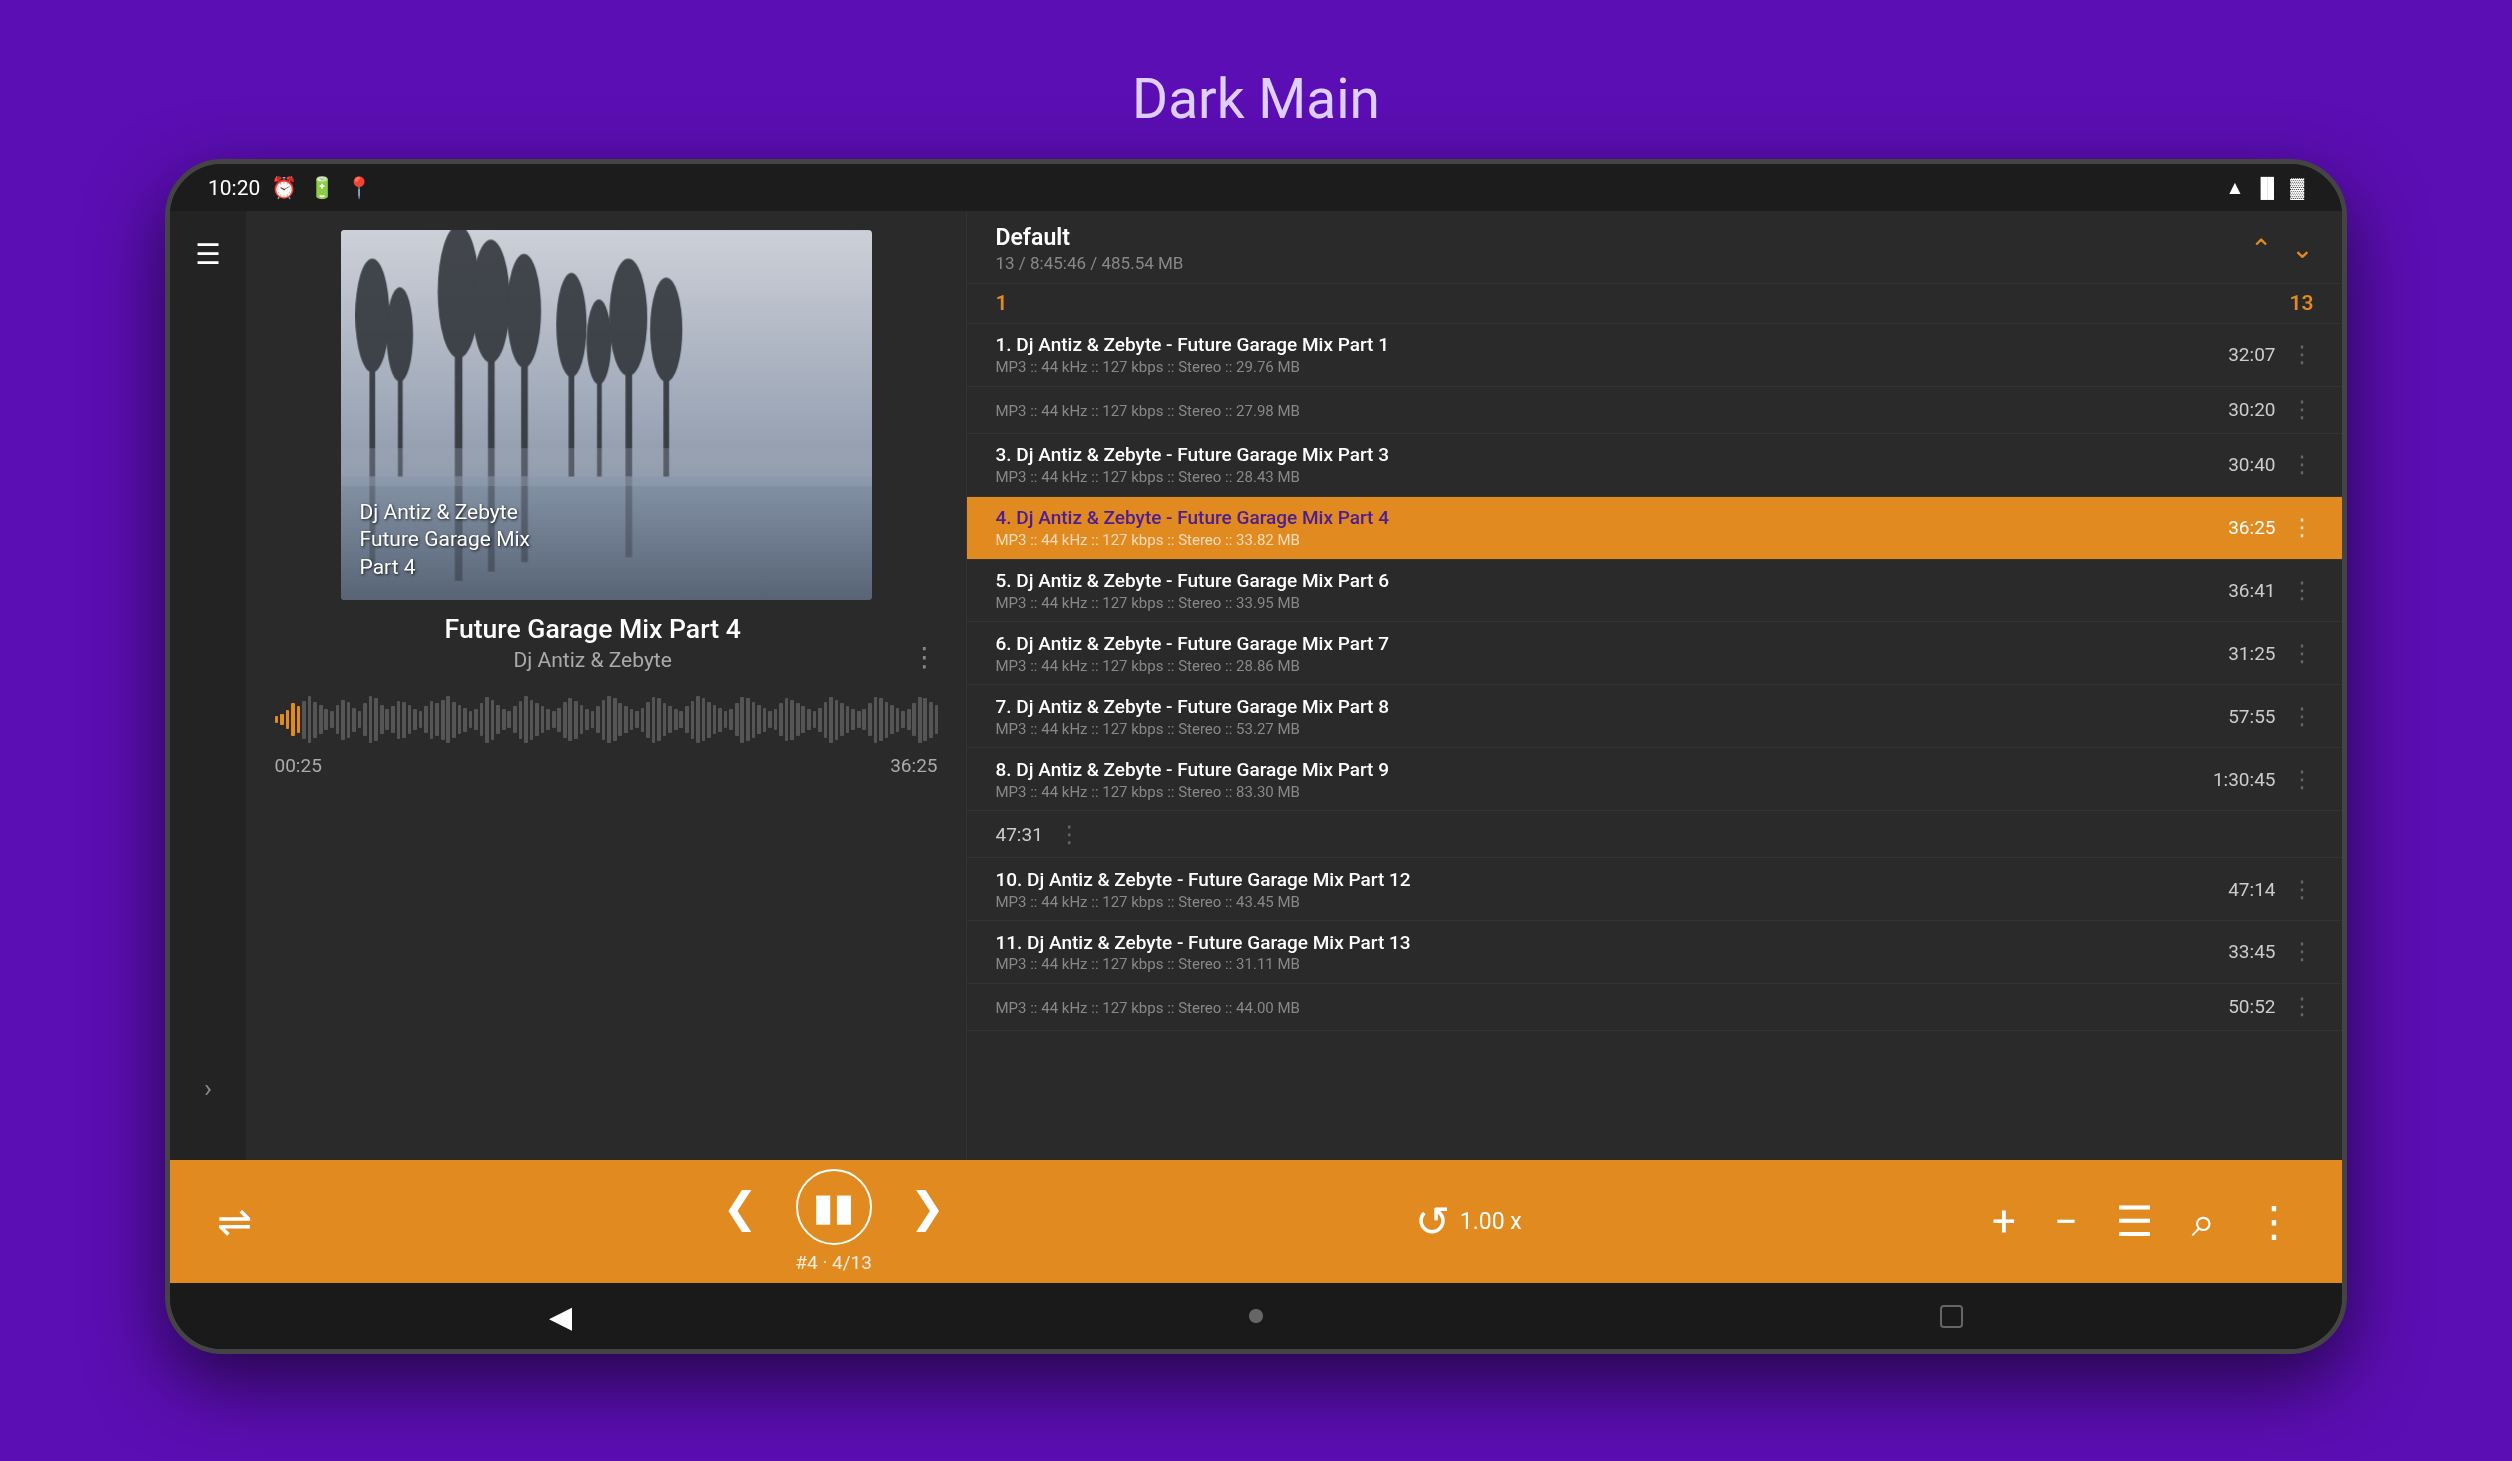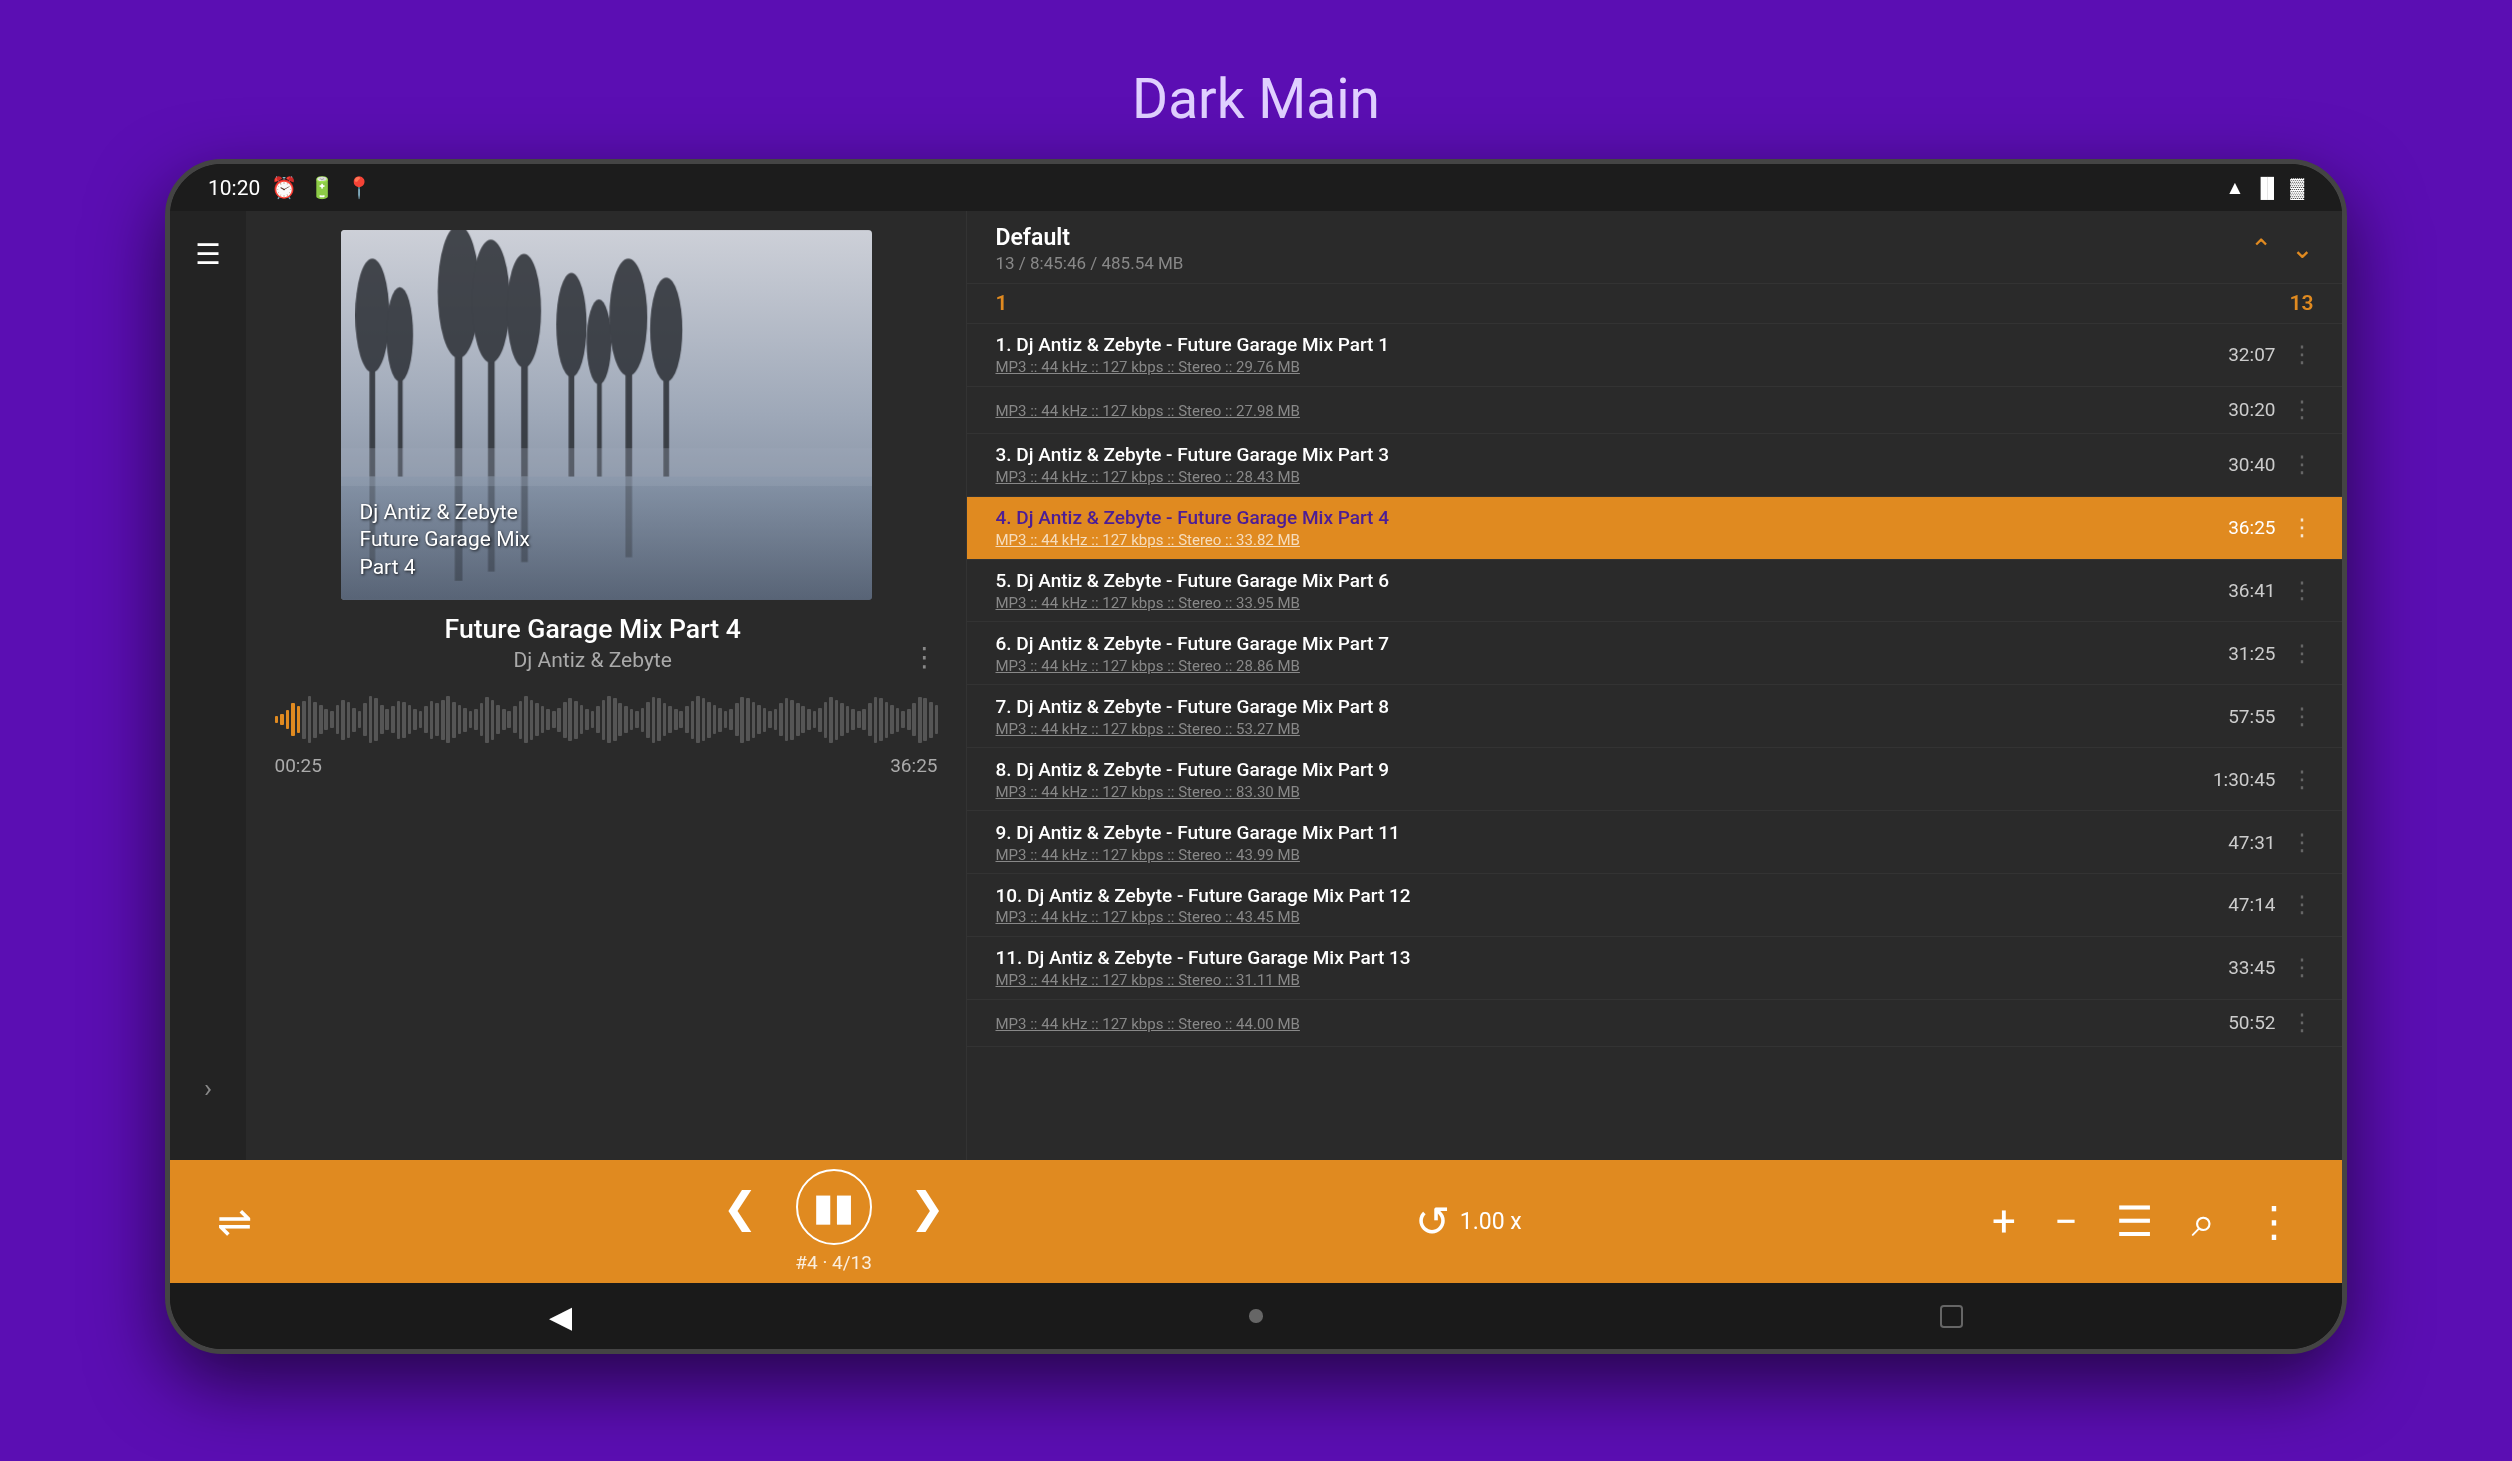--- a/index.html
+++ b/index.html
@@ -257,21 +257,20 @@
       font-size: 19px;
       font-weight: 500;
     }
     .track-row.active .track-row-title {
       color: #4c1d95;
     }
     .track-row-meta {
       color: #888;
       font-size: 15px;
       margin-top: 1.9px;
-      text-decoration: underline;
     }
     .track-row.active .track-row-meta {
       color: rgba(255,255,255,0.7);
     }
     .track-row-right {
       display: flex;
       align-items: center;
       gap: 15px;
     }
     .track-duration {
@@ -691,24 +690,20 @@
     <div class="track-row-info">
       <div class="track-row-title">8. Dj Antiz &amp; Zebyte - Future Garage Mix Part 9</div>
       <div class="track-row-meta">MP3 :: 44 kHz :: 127 kbps :: Stereo :: 83.30 MB</div>
     </div>
     <div class="track-row-right">
       <span class="track-duration">1:30:45</span>
       <span class="track-more">⋮</span>
     </div>
   </div>
             <div class="track-row">
-    <div class="track-row-info">
-      <div class="track-row-title">9. Dj Antiz &amp; Zebyte - Future Garage Mix Part 11</div>
-      <div class="track-row-meta">MP3 :: 44 kHz :: 127 kbps :: Stereo :: 43.99 MB</div>
-    </div>
     <div class="track-row-right">
       <span class="track-duration">47:31</span>
       <span class="track-more">⋮</span>
     </div>
   </div>
             <div class="track-row">
     <div class="track-row-info">
       <div class="track-row-title">10. Dj Antiz &amp; Zebyte - Future Garage Mix Part 12</div>
       <div class="track-row-meta">MP3 :: 44 kHz :: 127 kbps :: Stereo :: 43.45 MB</div>
     </div>

